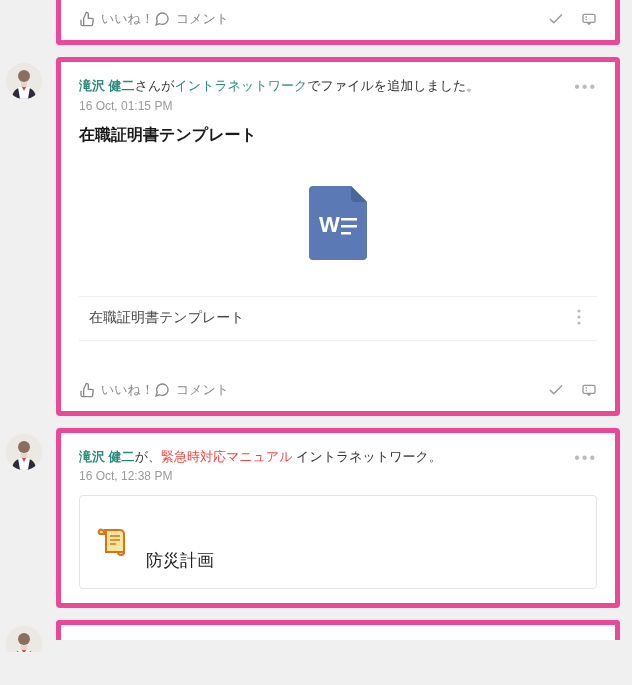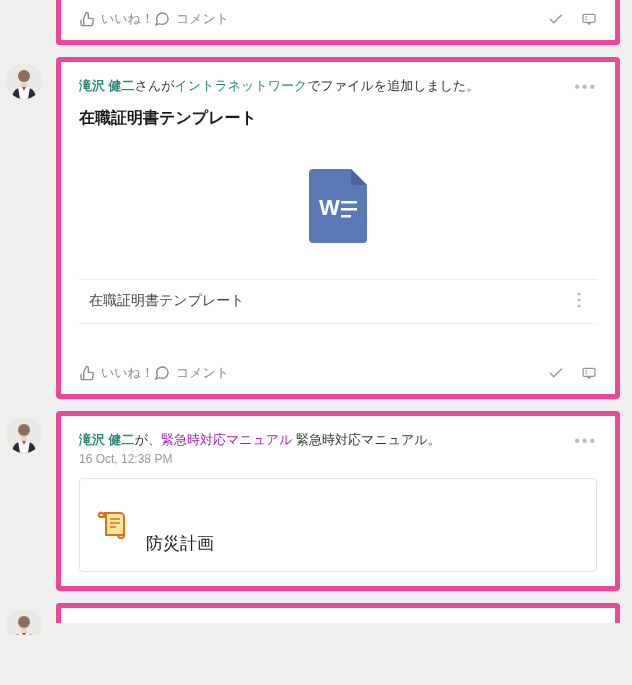--- a/index.html
+++ b/index.html
@@ -28,21 +28,21 @@
   margin-right: 12px;
   background: #fff;
   border: 5px solid #ec4899;
   border-radius: 4px;
   padding: 14px 18px 0 18px;
 }
 .card-head { position: relative; padding-right: 30px; }
 .head-line { color: #333; font-size: 13px; line-height: 1.5; }
 .usr { color: #2a8a7a; font-weight: 700; }
 .lnk { color: #2a8a7a; font-weight: 500; }
-.grp { color: #a21caf; font-weight: 500; }
+.grp { color: #ef4444; font-weight: 500; }
 .ts { color: #9a9a9a; font-size: 12px; margin-top: 3px; }
 .more-dots {
   position: absolute;
   right: 0;
   top: 2px;
   color: #bbb;
   font-size: 16px;
   letter-spacing: 2px;
   cursor: pointer;
 }
@@ -143,20 +143,21 @@
           <rect x="15" y="19" width="6" height="6" fill="#e8d5c4"></rect>
           <path d="M12 24h12l-2 12H14z" fill="#fff"></path>
           <path d="M16 24l2 4 2-4" fill="#c44"></path>
         </svg>
     </div>
     <div class="card">
       <div class="card-head">
         <div class="head-line">
           <span class="usr">滝沢 健二</span><span>さんが</span><span class="lnk">イントラネットワーク</span><span>でファイルを追加しました。</span>
         </div>
+        <div class="ts">16 Oct, 01:15 PM</div>
         <div class="more-dots">•••</div>
       </div>
       <div class="post-title">在職証明書テンプレート</div>
 
       <div class="file-preview">
         <div class="word-icon">
           <svg viewBox="0 0 58 74" width="58" height="74">
             <path d="M4 0h38l16 16v54a4 4 0 0 1-4 4H4a4 4 0 0 1-4-4V4a4 4 0 0 1 4-4z" fill="#5b7ab5"></path>
             <path d="M42 0l16 16H46a4 4 0 0 1-4-4V0z" fill="#4a6599"></path>
             <text x="10" y="46" font-size="22" font-weight="700" fill="#fff" font-family="Arial">W</text>
@@ -223,21 +224,21 @@
           <circle cx="18" cy="13" r="6" fill="#8b6f5c"></circle>
           <path d="M6 36c0-8 5-12 12-12s12 4 12 12" fill="#2a2a3a"></path>
           <rect x="15" y="19" width="6" height="6" fill="#e8d5c4"></rect>
           <path d="M12 24h12l-2 12H14z" fill="#fff"></path>
           <path d="M16 24l2 4 2-4" fill="#c44"></path>
         </svg>
     </div>
     <div class="card">
       <div class="card-head">
         <div class="head-line">
-          <span class="usr">滝沢 健二</span><span>が、</span><span class="grp">緊急時対応マニュアル</span><span> 緊急時対応マニュアル。</span>
+          <span class="usr">滝沢 健二</span><span>が、</span><span class="grp">緊急時対応マニュアル</span><span> イントラネットワーク。</span>
         </div>
         <div class="ts">16 Oct, 12:38 PM</div>
         <div class="more-dots">•••</div>
       </div>
 
       <div class="article-card">
         <div class="article-icon">
           <svg viewBox="0 0 32 32" width="32" height="32">
             <path d="M8 4h16a4 4 0 0 1 4 4v18H10V6a2 2 0 0 0-2-2z" fill="#f8e6a0" stroke="#d9731a" stroke-width="2"></path>
             <path d="M6 4a2 2 0 0 1 2 2v2H4a2 2 0 0 1 2-4z" fill="#f8e6a0" stroke="#d9731a" stroke-width="2"></path>

